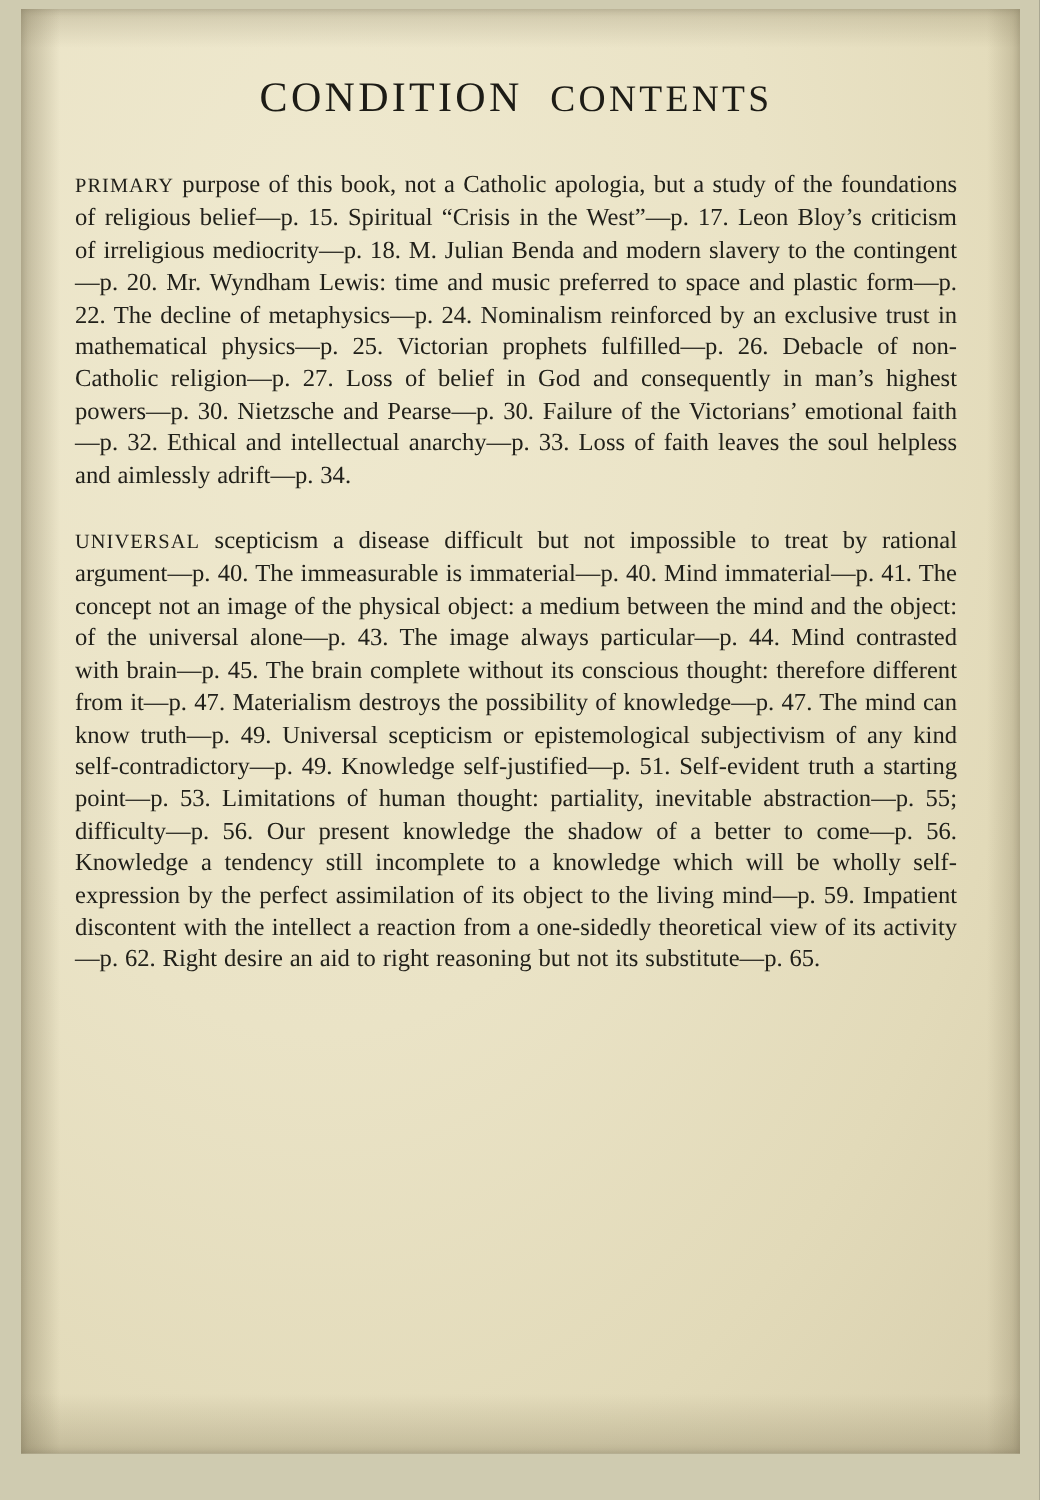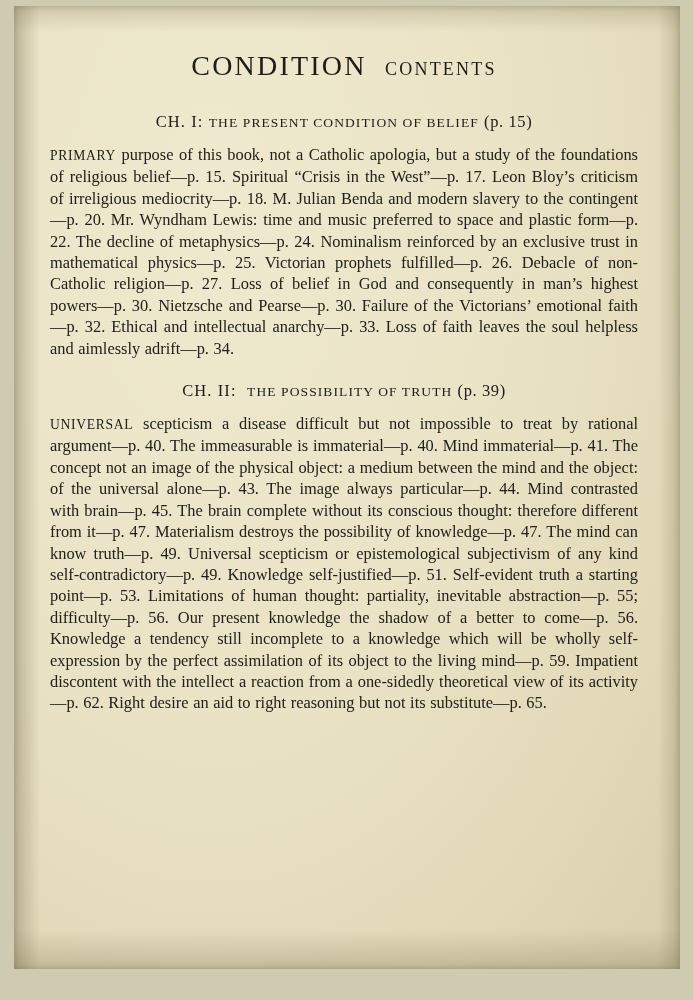--- a/index.html
+++ b/index.html
@@ -74,21 +74,21 @@
   .page-title {
     text-align: center;
     font-size: 28px;
     letter-spacing: 2.2px;
     color: #1d1c16;
     margin: 0 0 30px 0;
     font-weight: normal;
     white-space: pre;
   }
   .page-title .small {
-    font-size: 18px;
+    font-size: 25px;
   }
 
   .chapter-head {
     text-align: center;
     font-size: 16.5px;
     letter-spacing: 1.1px;
     color: #1d1c16;
     margin: 0 0 7px 0;
     font-weight: normal;
   }
@@ -138,33 +138,23 @@
     <div class="edge-top"></div>
     <div class="edge-left"></div>
     <div class="edge-right"></div>
     <div class="edge-bottom"></div>
 
     <div class="text-block">
 
       <h1 class="page-title"><span>CONDITION</span>&nbsp;&nbsp;<span class="small">CONTENTS</span></h1>
 
       <div class="section">
-        <div class="chapter-head">
-          <span>CH. I:</span>
-          <span class="lc">THE PRESENT CONDITION OF BELIEF</span>
-          <span class="pg">(p. 15)</span>
-        </div>
         <p class="entry"><span class="sc">PRIMARY</span><span> purpose of this book, not a Catholic apologia, but a study of the foundations of religious belief—p. 15. Spiritual “Crisis in the West”—p. 17. Leon Bloy’s criticism of irreligious mediocrity—p. 18. M. Julian Benda and modern slavery to the contingent—p. 20. Mr. Wyndham Lewis: time and music preferred to space and plastic form—p. 22. The decline of metaphysics—p. 24. Nominalism reinforced by an exclusive trust in mathematical physics—p. 25. Victorian prophets fulfilled—p. 26. Debacle of non-Catholic religion—p. 27. Loss of belief in God and consequently in man’s highest powers—p. 30. Nietzsche and Pearse—p. 30. Failure of the Victorians’ emotional faith—p. 32. Ethical and intellectual anarchy—p. 33. Loss of faith leaves the soul helpless and aimlessly adrift—p. 34.</span></p>
       </div>
 
       <div class="section">
-        <div class="chapter-head">
-          <span>CH. II:</span>
-          &nbsp;<span class="lc">THE POSSIBILITY OF TRUTH</span>
-          <span class="pg">(p. 39)</span>
-        </div>
         <p class="entry"><span class="sc">UNIVERSAL</span><span> scepticism a disease difficult but not impossible to treat by rational argument—p. 40. The immeasurable is immaterial—p. 40. Mind immaterial—p. 41. The concept not an image of the physical object: a medium between the mind and the object: of the universal alone—p. 43. The image always particular—p. 44. Mind contrasted with brain—p. 45. The brain complete without its conscious thought: therefore different from it—p. 47. Materialism destroys the possibility of knowledge—p. 47. The mind can know truth—p. 49. Universal scepticism or epistemological subjectivism of any kind self-contradictory—p. 49. Knowledge self-justified—p. 51. Self-evident truth a starting point—p. 53. Limitations of human thought: partiality, inevitable abstraction—p. 55; difficulty—p. 56. Our present knowledge the shadow of a better to come—p. 56. Knowledge a tendency still incomplete to a knowledge which will be wholly self-expression by the perfect assimilation of its object to the living mind—p. 59. Impatient discontent with the intellect a reaction from a one-sidedly theoretical view of its activity—p. 62. Right desire an aid to right reasoning but not its substitute—p. 65.</span></p>
       </div>
 
     </div>
   </div>
 
 </div>
 
 </body></html>

